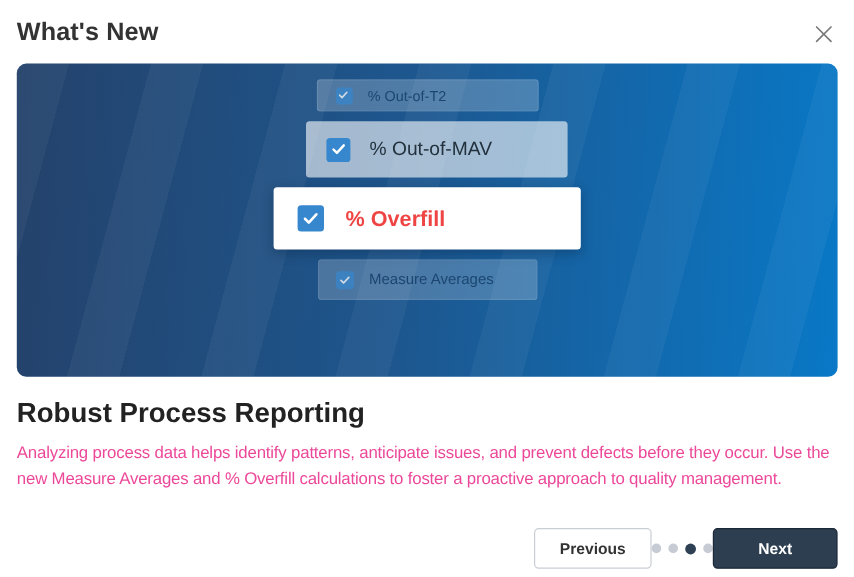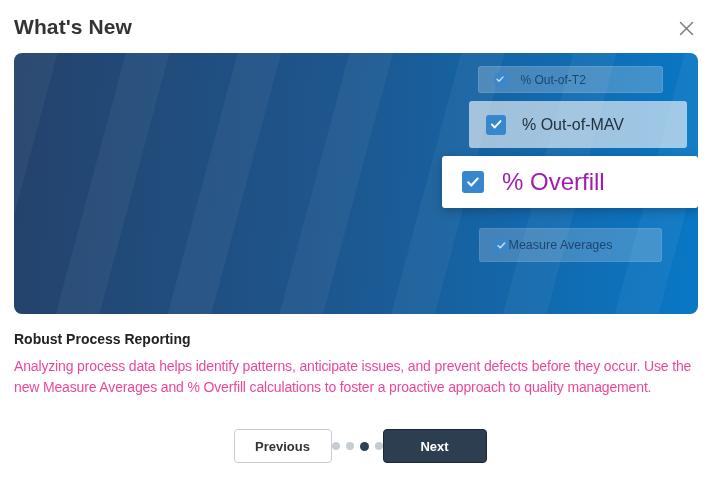--- a/index.html
+++ b/index.html
@@ -26,21 +26,21 @@
   }
   .close-btn {
     background: none; border: none; padding: 4px; margin: 2px 0 0 0;
     cursor: pointer; line-height: 0;
   }
   .hero {
     position: relative;
     width: 684px; height: 261px;
     border-radius: 8px;
     background: linear-gradient(93deg, #24426B 0%, #1D578F 48%, #0978C6 100%);
-    display: flex; flex-direction: column; align-items: flex-end;
+    display: flex; flex-direction: column; align-items: center;
     padding-top: 13px;
     overflow: hidden;
   }
   .hero::before {
     content: "";
     position: absolute; inset: 0;
     background: repeating-linear-gradient(105deg,
       rgba(255,255,255,0.045) 0px, rgba(255,255,255,0.045) 42px,
       rgba(255,255,255,0.0) 42px, rgba(255,255,255,0.0) 108px);
     pointer-events: none;
@@ -74,39 +74,39 @@
   
   .v-soft { width: 218px; height: 47px; padding-left: 17px; gap: 16px;
     background: rgba(255,255,255,0.60); margin-left: 16px; }
   .v-soft .cb { width: 20px; height: 20px; }
   .v-soft .lbl { font-size: 16px; color: #22313d; }
 
   
   .v-active { width: 256px; height: 52px; padding-left: 20px; gap: 18px;
     background: #ffffff; box-shadow: 0 3px 10px rgba(0, 25, 55, 0.30); }
   .v-active .cb { width: 22px; height: 22px; }
-  .v-active .lbl { font-size: 24px; color: #a21caf; }
+  .v-active .lbl { font-size: 18px; color: #ef4444; font-weight: bold; }
 
   
-  .v-ghost { width: 183px; height: 34px; padding-left: 14px; 
-    background: rgba(255,255,255,0.20); border: 1px solid rgba(255,255,255,0.08); margin-top: 12px; }
+  .v-ghost { width: 183px; height: 34px; padding-left: 14px; gap: 13px;
+    background: rgba(255,255,255,0.20); border: 1px solid rgba(255,255,255,0.08); }
   .v-ghost .cb { width: 15px; height: 15px; opacity: 0.72; }
   .v-ghost .lbl { font-size: 12.5px; color: #1c4671; }
 
   .feature-heading {
-    font-size: 14px; font-weight: 700; color: #222222;
+    font-size: 23px; font-weight: 700; color: #222222;
     margin: 17px 0 9px 0;
   }
   .feature-description {
     font-size: 14px; color: #ec4899; line-height: 1.5;
     letter-spacing: -0.15px;
     margin: 0; max-width: 684px;
   }
   .dialog-footer {
-    display: flex; align-items: center; justify-content: center;
+    display: flex; align-items: center; justify-content: flex-end;
     margin-top: 31px; padding-left: 8px;
   }
   .btn {
     height: 34px; border-radius: 4px; cursor: pointer;
     font-family: "Liberation Sans", sans-serif; font-size: 13px;
   }
   .btn-prev {
     width: 98px;
     background: #ffffff; border: 1px solid #c9cdd4; color: #333333;
     font-weight: 600;

